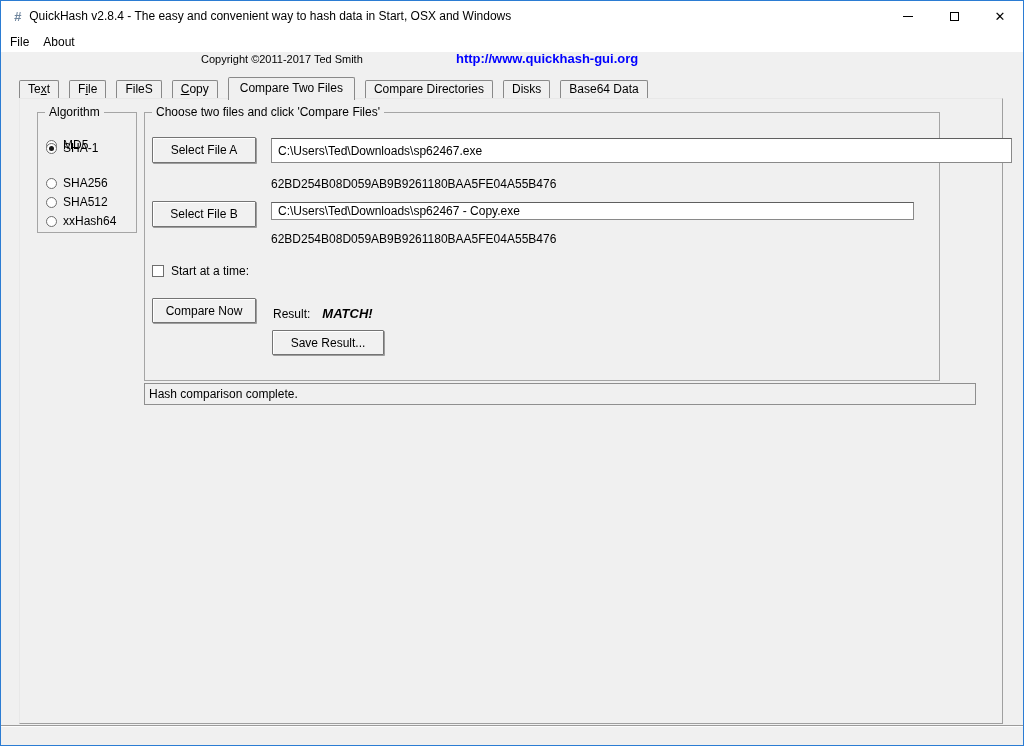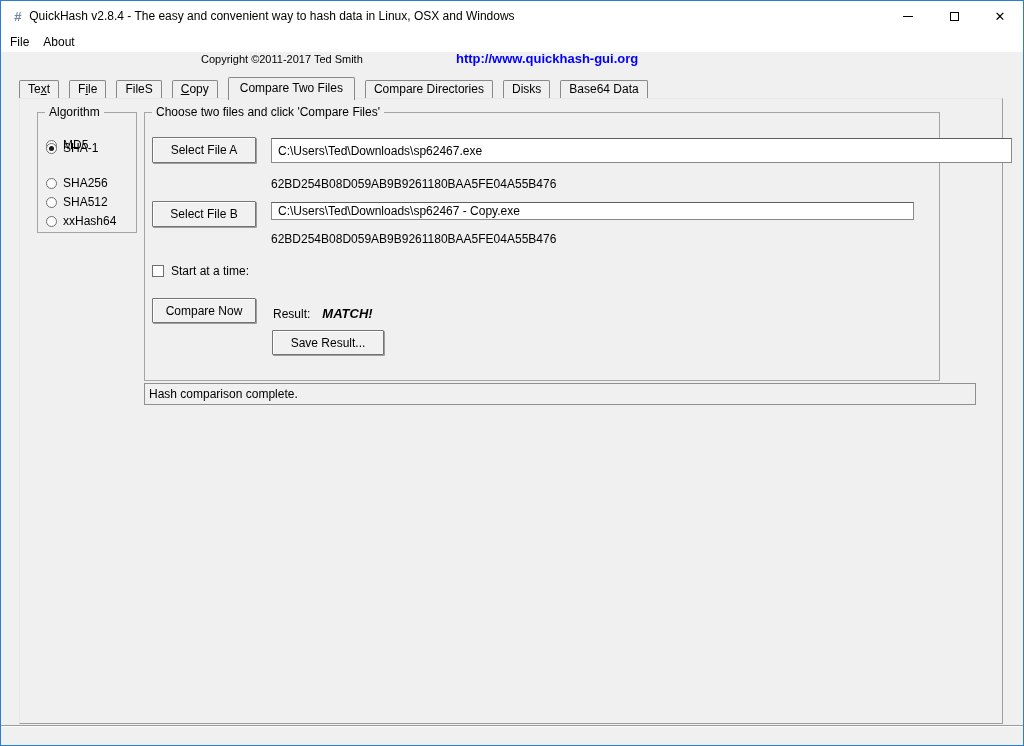--- a/index.html
+++ b/index.html
@@ -157,21 +157,21 @@
     box-shadow: inset 0 1px 0 #fdfdfd;
   }
 </style>
 </head>
 <body>
 
 <div class="window">
 
   <div class="titlebar">
     <span class="app-icon">#</span>
-    <span class="title-text">QuickHash v2.8.4 - The easy and convenient way to hash data in Linux, OSX and Windows</span>
+    <span class="title-text">QuickHash v2.8.4 - The easy and convenient way to hash data in Start, OSX and Windows</span>
     <div class="win-controls">
       <div class="win-btn">
         <span class="glyph-min"></span>
       </div>
       <div class="win-btn">
         <span class="glyph-max"></span>
       </div>
       <div class="win-btn">
         <span class="glyph-close">✕</span>
       </div>

